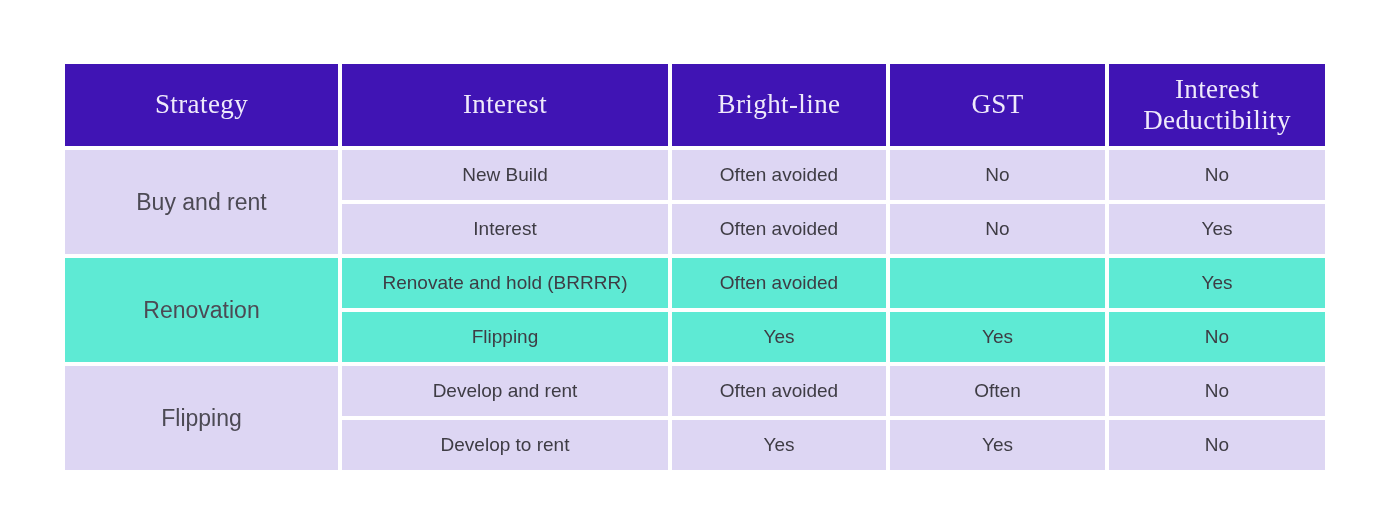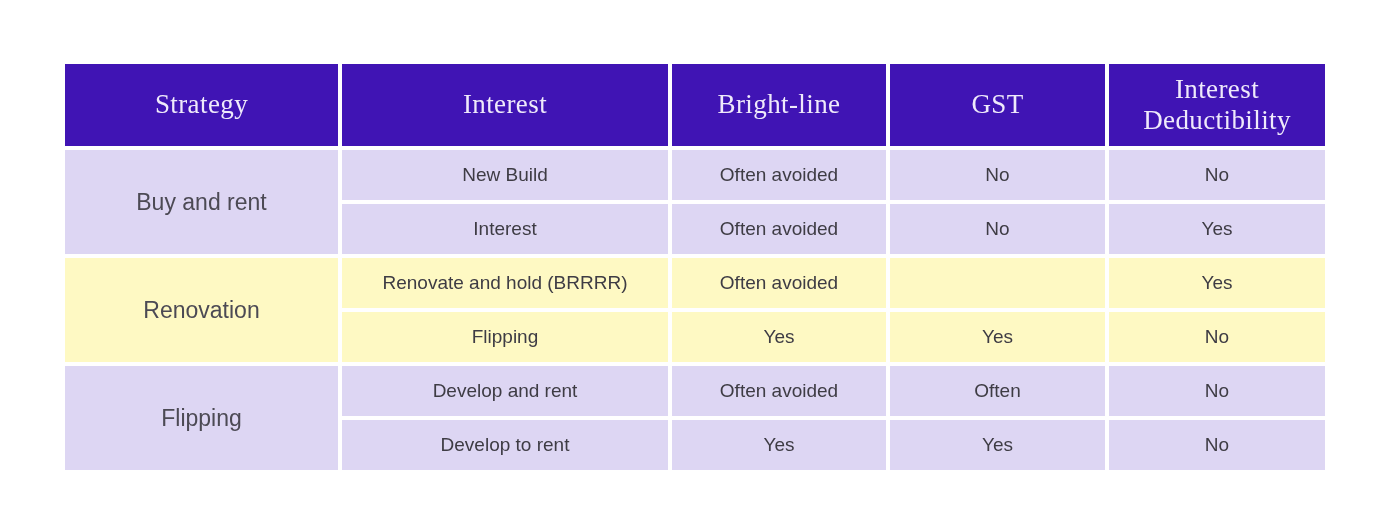--- a/index.html
+++ b/index.html
@@ -37,21 +37,21 @@
   }
   td {
     text-align: center;
     vertical-align: middle;
     font-size: 19px;
     color: #3E3C44;
     height: 50px;
     padding: 0 8px;
   }
   tbody.g-dark td  { background: #DDD6F3; }
-  tbody.g-light td { background: #fef9c3; margin-top: 19px; }
+  tbody.g-light td { background: #5eead4; margin-top: 19px; }
   td.strategy-cell {
     font-size: 23px;
     color: #4C4A54;
   }
   col.c-strategy   { width: 273px; }
   col.c-pathway    { width: 326px; }
   col.c-brightline { width: 214px; }
   col.c-gst        { width: 215px; }
   col.c-interest   { width: 216px; }
 </style>

